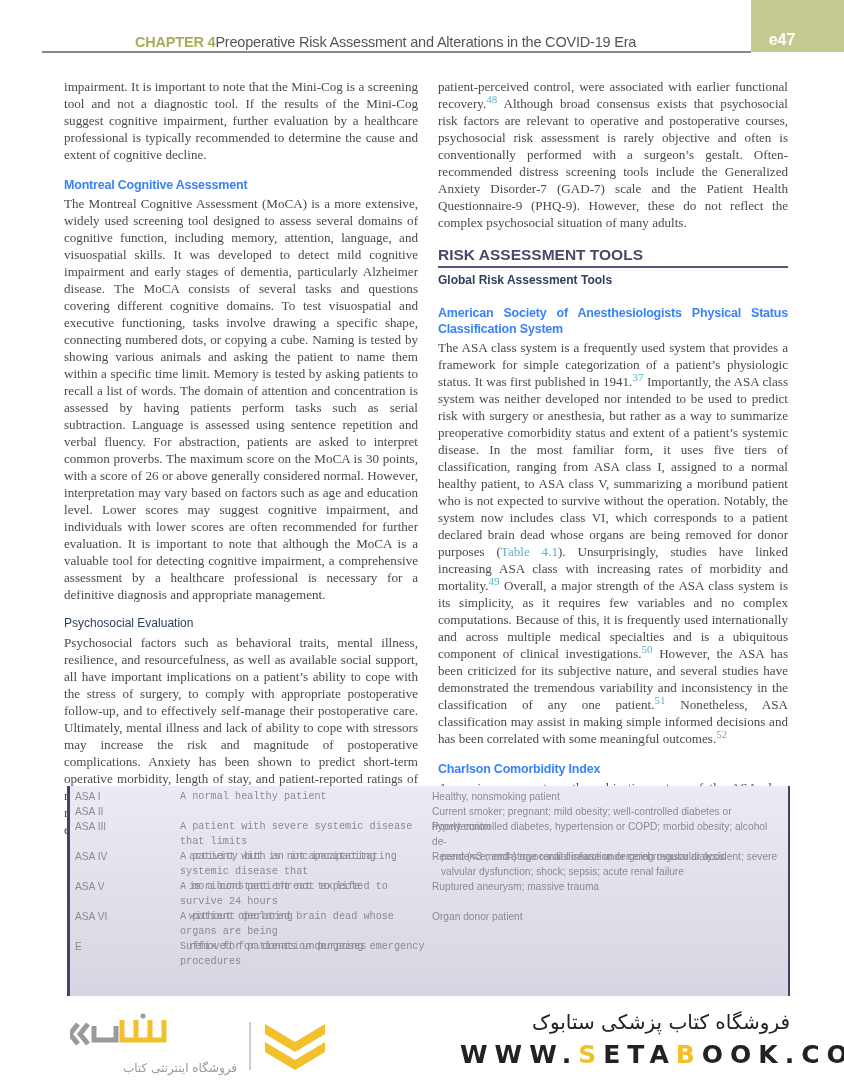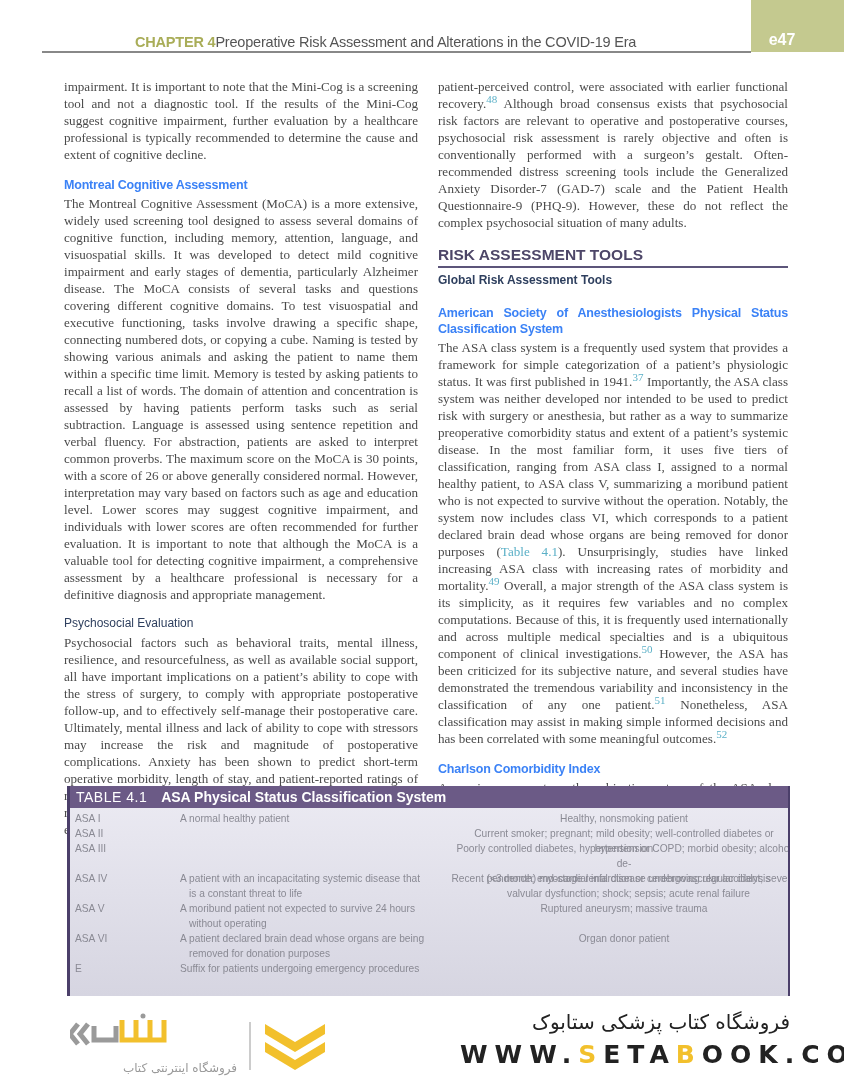--- a/index.html
+++ b/index.html
@@ -21,22 +21,22 @@
   sup { font-size:11px; color:#5bb0c7; line-height:0; }
   .tref { color:#5bb0c7; }
   .table { position:absolute; left:67px; top:786px; width:718px; height:210px; background:linear-gradient(#ecebf3, #d6d5e1); border-left:3px solid #4b3f6a; border-right:2px solid #4b3f6a; overflow:hidden; }
   .table .tt { background:#6b5a86; height:22px; color:#fff; font-family:"Liberation Sans", sans-serif; font-size:14px; line-height:22px; padding-left:6px; white-space:nowrap; }
   .table .tt .num { font-weight:normal; letter-spacing:0.5px; margin-right:14px; }
   .table .tt .name { font-weight:bold; }
   .thead { position:relative; height:19px; border-bottom:1.5px solid #333; margin:0 0 0 4px; width:705px; font-family:"Liberation Sans", sans-serif; font-weight:bold; font-size:11.5px; color:#4a4060; }
   .thead span { position:absolute; top:4px; }
   .trow { position:relative; font-family:"Liberation Sans", sans-serif; font-size:10.2px; color:#8a8a94; line-height:15px; }
   .trow .c1 { position:absolute; left:5px; width:100px; }
-  .trow .c2 { position:absolute; left:110px; width:245px; }
-  .trow .c3 { position:absolute; left:379px; width:350px;text-align:center; }
+  .trow .c2 { position:absolute; left:110px; width:245px;font-family:Liberation Mono, monospace; }
+  .trow .c3 { position:absolute; left:362px; width:350px; }
   .cont { padding-left:9px; display:block; }
   .footer { position:absolute; left:0; top:998px; width:844px; height:82px; background:#fff; }
   .logo { position:absolute; left:70px; top:1012px; width:260px; height:65px; }
   .fa-title { position:absolute; left:520px; top:1010px; width:270px; text-align:right; font-family:"DejaVu Sans", sans-serif; font-size:20px; color:#222; direction:rtl; }
   .url { position:absolute; left:432px; top:1040px; width:370px; font-family:"DejaVu Sans", sans-serif; font-size:25px; letter-spacing:7px; color:#222; font-weight:bold; white-space:nowrap;margin-left:28px; }
   .url .hl { color:#f2c02c; }
 </style>
 </head>
 <body>
 
@@ -61,35 +61,33 @@
   <p><span>patient-perceived control, were associated with earlier functional recovery.</span><sup>48</sup><span> Although broad consensus exists that psychosocial risk factors are relevant to operative and postoperative courses, psychosocial risk assessment is rarely objective and often is conventionally performed with a surgeon’s gestalt. Often-recommended distress screening tools include the Generalized Anxiety Disorder-7 (GAD-7) scale and the Patient Health Questionnaire-9 (PHQ-9). However, these do not reflect the complex psychosocial situation of many adults.</span></p>
   <div class="h-major">RISK ASSESSMENT TOOLS</div>
   <div class="h-blue bold" style="margin-top:4px;">Global Risk Assessment Tools</div>
   <div class="h-red" style="margin-top:16px;">American Society of Anesthesiologists Physical Status Classification System</div>
   <p><span>The ASA class system is a frequently used system that provides a framework for simple categorization of a patient’s physiologic status. It was first published in 1941.</span><sup>37</sup><span> Importantly, the ASA class system was neither developed nor intended to be used to predict risk with surgery or anesthesia, but rather as a way to summarize preoperative comorbidity status and extent of a patient’s systemic disease. In the most familiar form, it uses five tiers of classification, ranging from ASA class I, assigned to a normal healthy patient, to ASA class V, summarizing a moribund patient who is not expected to survive without the operation. Notably, the system now includes class VI, which corresponds to a patient declared brain dead whose organs are being removed for donor purposes (</span><span class="tref">Table 4.1</span><span>). Unsurprisingly, studies have linked increasing ASA class with increasing rates of morbidity and mortality.</span><sup>49</sup><span> Overall, a major strength of the ASA class system is its simplicity, as it requires few variables and no complex computations. Because of this, it is frequently used internationally and across multiple medical specialties and is a ubiquitous component of clinical investigations.</span><sup>50</sup><span> However, the ASA has been criticized for its subjective nature, and several studies have demonstrated the tremendous variability and inconsistency in the classification of any one patient.</span><sup>51</sup><span> Nonetheless, ASA classification may assist in making simple informed decisions and has been correlated with some meaningful outcomes.</span><sup>52</sup></p>
   <div class="h-red">Charlson Comorbidity Index</div>
   <p>As an improvement on the subjective nature of the ASA class system, the Charlson Comorbidity Index is a weighted index initially developed to predict risk of death within 1 year of hospitalization</p>
 </div>
 
 <div class="table">
-  <div class="tt">
-    <span class="num">TABLE 4.1</span><span class="name">ASA Physical Status Classification System</span>
-  </div>
   <div style="height:3px"></div>
   <div class="trow" style="height:15px">
     <span class="c1">ASA I</span>
     <span class="c2">A normal healthy patient</span>
     <span class="c3">Healthy, nonsmoking patient</span>
   </div>
   <div class="trow" style="height:15px">
     <span class="c1">ASA II</span>
     <span class="c3">Current smoker; pregnant; mild obesity; well-controlled diabetes or hypertension</span>
   </div>
   <div class="trow" style="height:30px">
     <span class="c1">ASA III</span>
+    <span class="c2"><span>A patient with severe systemic disease that limits</span><span class="cont">activity but is not incapacitating</span></span>
     <span class="c3"><span>Poorly controlled diabetes, hypertension or COPD; morbid obesity; alcohol de-</span><span class="cont">pendence; end-stage renal disease undergoing regular dialysis</span></span>
   </div>
   <div class="trow" style="height:30px">
     <span class="c1">ASA IV</span>
     <span class="c2"><span>A patient with an incapacitating systemic disease that</span><span class="cont">is a constant threat to life</span></span>
     <span class="c3"><span>Recent (&lt;3 month) myocardial infarction or cerebrovascular accident; severe</span><span class="cont">valvular dysfunction; shock; sepsis; acute renal failure</span></span>
   </div>
   <div class="trow" style="height:30px">
     <span class="c1">ASA V</span>
     <span class="c2"><span>A moribund patient not expected to survive 24 hours</span><span class="cont">without operating</span></span>

